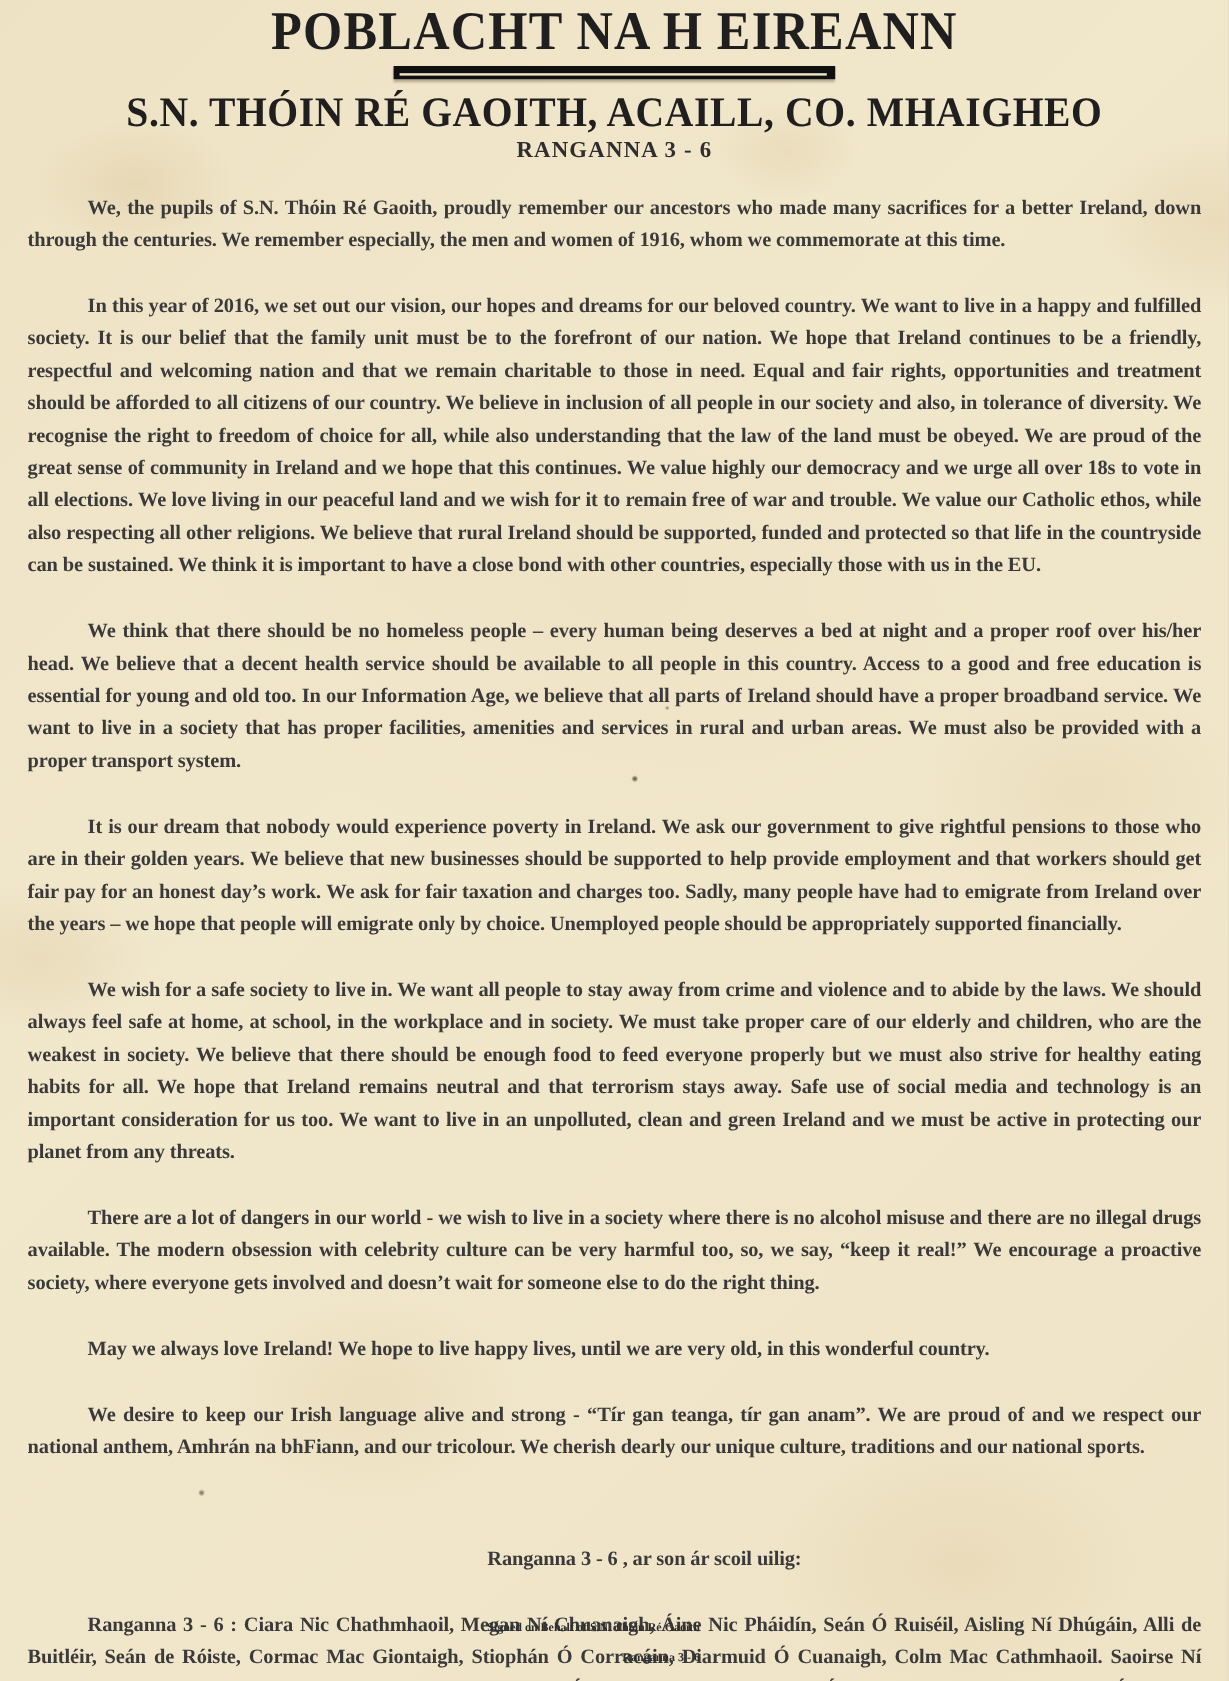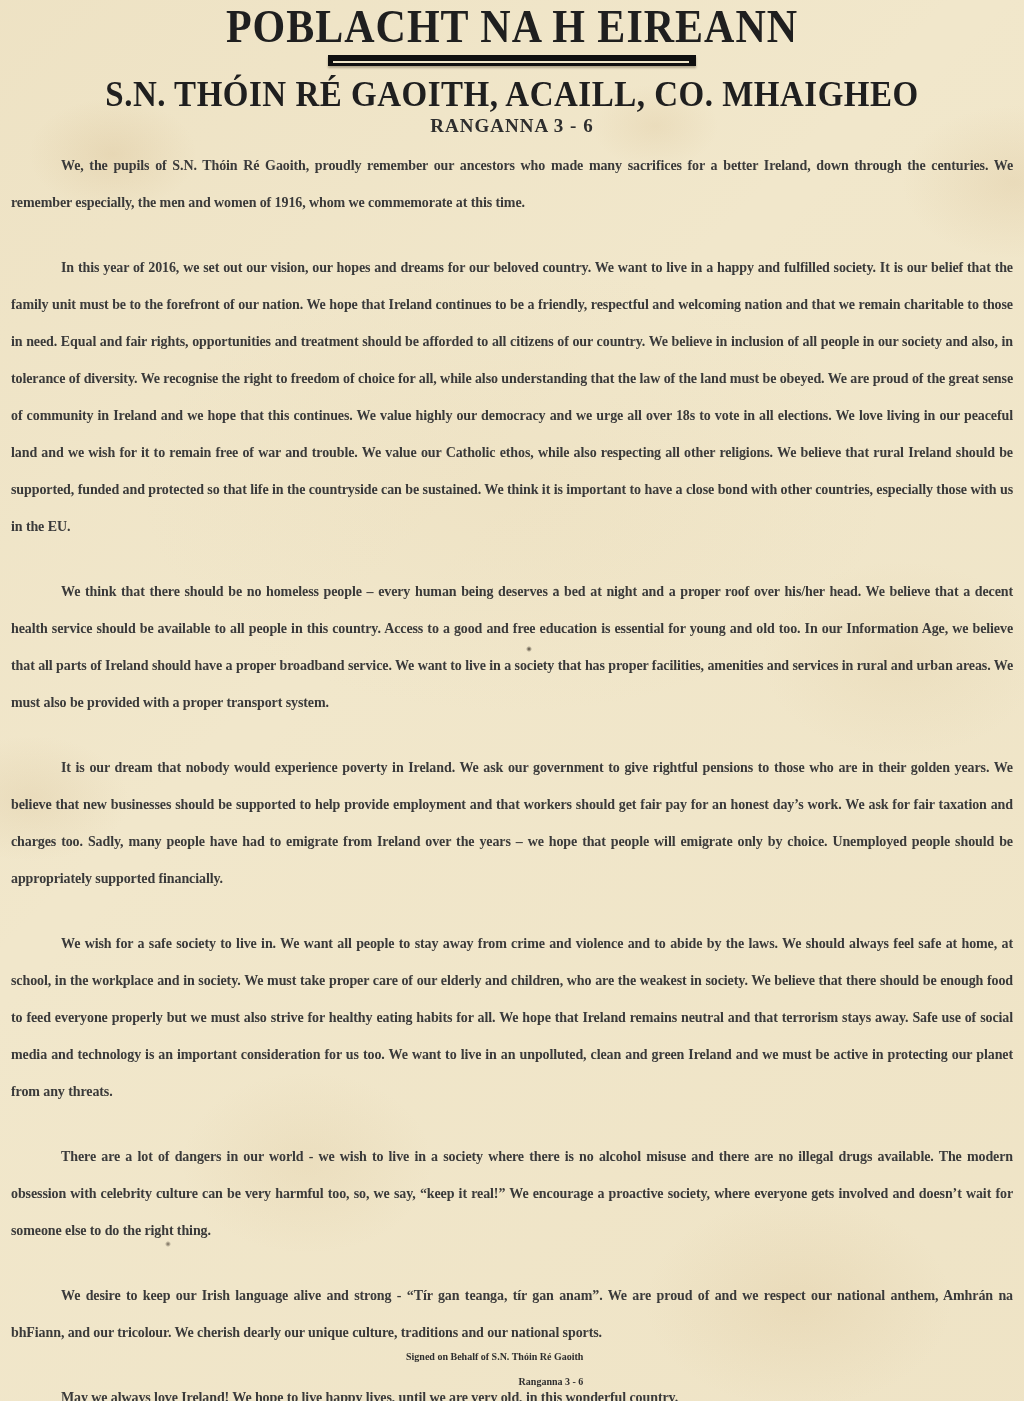--- a/index.html
+++ b/index.html
@@ -73,24 +73,24 @@
     font-size: 19px;
     line-height: 22px;
     font-weight: bold;
     letter-spacing: 1px;
     color: #2e2e2e;
   }
   .body-text {
     padding: 6px 7px 0 7px;
   }
   .body-text p {
-    margin: 4px;
-    font-size: 14px;
+    margin: 16px;
+    font-size: 17px;
     font-weight: bold;
-    line-height: 37px;
+    line-height: 27px;
     text-align: justify;
     text-indent: 50px;
     letter-spacing: -0.1px;
   }
   .body-text p + p { margin-top: 28px; }
   .body-text p.names-header {
     margin-top: 66px;
     text-align: center;
   }
   .signature {
@@ -118,22 +118,22 @@
     <div class="subheading">RANGANNA 3 - 6</div>
   </header>
 
   <main class="body-text">
     <p>We, the pupils of S.N. Thóin Ré Gaoith, proudly remember our ancestors who made many sacrifices for a better Ireland, down through the centuries. We remember especially, the men and women of 1916, whom we commemorate at this time.</p>
     <p>In this year of 2016, we set out our vision, our hopes and dreams for our beloved country. We want to live in a happy and fulfilled society. It is our belief that the family unit must be to the forefront of our nation. We hope that Ireland continues to be a friendly, respectful and welcoming nation and that we remain charitable to those in need. Equal and fair rights, opportunities and treatment should be afforded to all citizens of our country. We believe in inclusion of all people in our society and also, in tolerance of diversity. We recognise the right to freedom of choice for all, while also understanding that the law of the land must be obeyed. We are proud of the great sense of community in Ireland and we hope that this continues. We value highly our democracy and we urge all over 18s to vote in all elections. We love living in our peaceful land and we wish for it to remain free of war and trouble.  We value our Catholic ethos, while also respecting all other religions.  We believe that rural Ireland should be supported, funded and protected so that life in the countryside can be sustained. We think it is important to have a close bond with other countries, especially those with us in the EU.</p>
     <p>We think that there should be no homeless people – every human being deserves a bed at night and a proper roof over his/her head. We believe that a decent health service should be available to all people in this country. Access to a good and free education is essential for young and old too. In our Information Age, we believe that all parts of Ireland should have a proper broadband service. We want to live in a society that has proper facilities, amenities and services in rural and urban areas. We must also be provided with a proper transport system.</p>
     <p>It is our dream that nobody would experience poverty in Ireland.  We ask our government to give rightful pensions to those who are in their golden years. We believe that new businesses should be supported to help provide employment and that workers should get fair pay for an honest day’s work. We ask for fair taxation and charges too. Sadly, many people have had to emigrate from Ireland over the years – we hope that people will emigrate only by choice. Unemployed people should be appropriately supported financially.</p>
     <p>We wish for a safe society to live in. We want all people to stay away from crime and violence and to abide by the laws. We should always feel safe at home, at school, in the workplace and in society. We must take proper care of our elderly and children, who are the weakest in society. We believe that there should be enough food to feed everyone properly but we must also strive for healthy eating habits for all. We hope that Ireland remains neutral and that terrorism stays away. Safe use of social media and technology is an important consideration for us too. We want to live in an unpolluted, clean and green Ireland and we must be active in protecting our planet from any threats.</p>
     <p>There are a lot of dangers in our world - we wish to live in a society where there is no alcohol misuse and there are no illegal drugs available. The modern obsession with celebrity culture can be very harmful too, so, we say, “keep it real!” We encourage a proactive society, where everyone gets involved and doesn’t wait for someone else to do the right thing.</p>
+    <p>May we always love Ireland!  We hope to live happy lives, until we are very old, in this wonderful country.</p>
     <p>We desire to keep our Irish language alive and strong - “Tír gan teanga, tír gan anam”. We are proud of and we respect our national anthem, Amhrán na bhFiann, and our tricolour. We cherish dearly our unique culture, traditions and our national sports.</p>
-    <p>May we always love Ireland!  We hope to live happy lives, until we are very old, in this wonderful country.</p>
 
     <p class="names-header">Ranganna 3 - 6 , ar son ár scoil uilig:</p>
     <p>Ranganna 3 - 6 : Ciara Nic Chathmhaoil, Megan Ní Chuanaigh, Áine Nic Pháidín, Seán Ó Ruiséil, Aisling Ní Dhúgáin, Alli de Buitléir, Seán de Róiste, Cormac Mac Giontaigh, Stiophán Ó Corracáin, Diarmuid Ó Cuanaigh, Colm Mac Cathmhaoil. Saoirse Ní Chuinn, Caitríona Ní Ghiontaigh, Gráinne Ní Chuanaigh, Áine Ní Chaiticín, Séamus Ó hEaghra, Laoise Ní Bhaoill, Éabha Ní Chuanaigh, Ciarán Mac Giollabháin, Dónal Ó Gallobhair, Criostóir Ó Duibhir, Lee de Buitléir, Dilán Ó Dubháin, Dearbhla Ní Chuanaigh, Séamus Mac Giontaigh</p>
 
   </main>
 
   <footer class="signature">
     <div>Signed on Behalf of S.N. Thóin Ré Gaoith</div>
     <div class="sig2">Ranganna 3 - 6</div>
   </footer>

